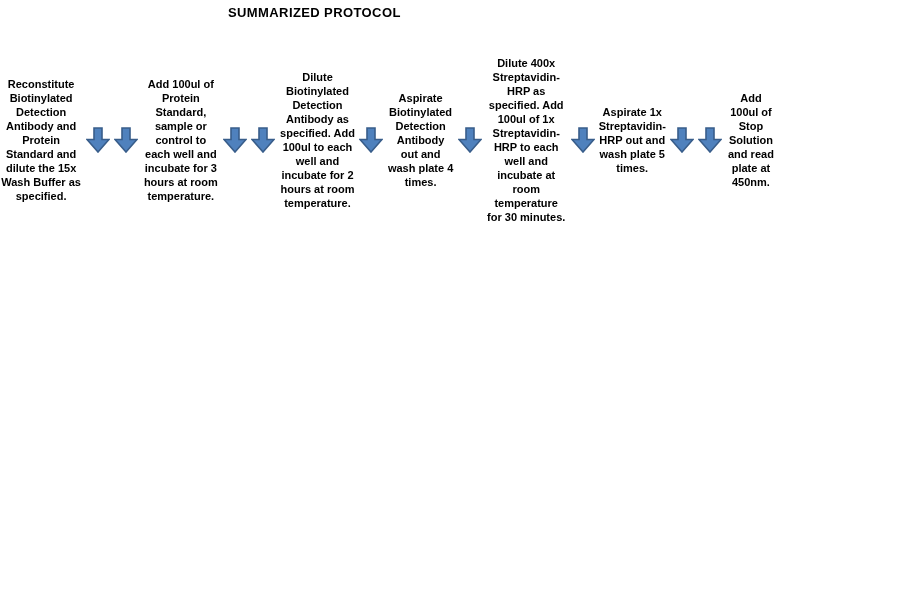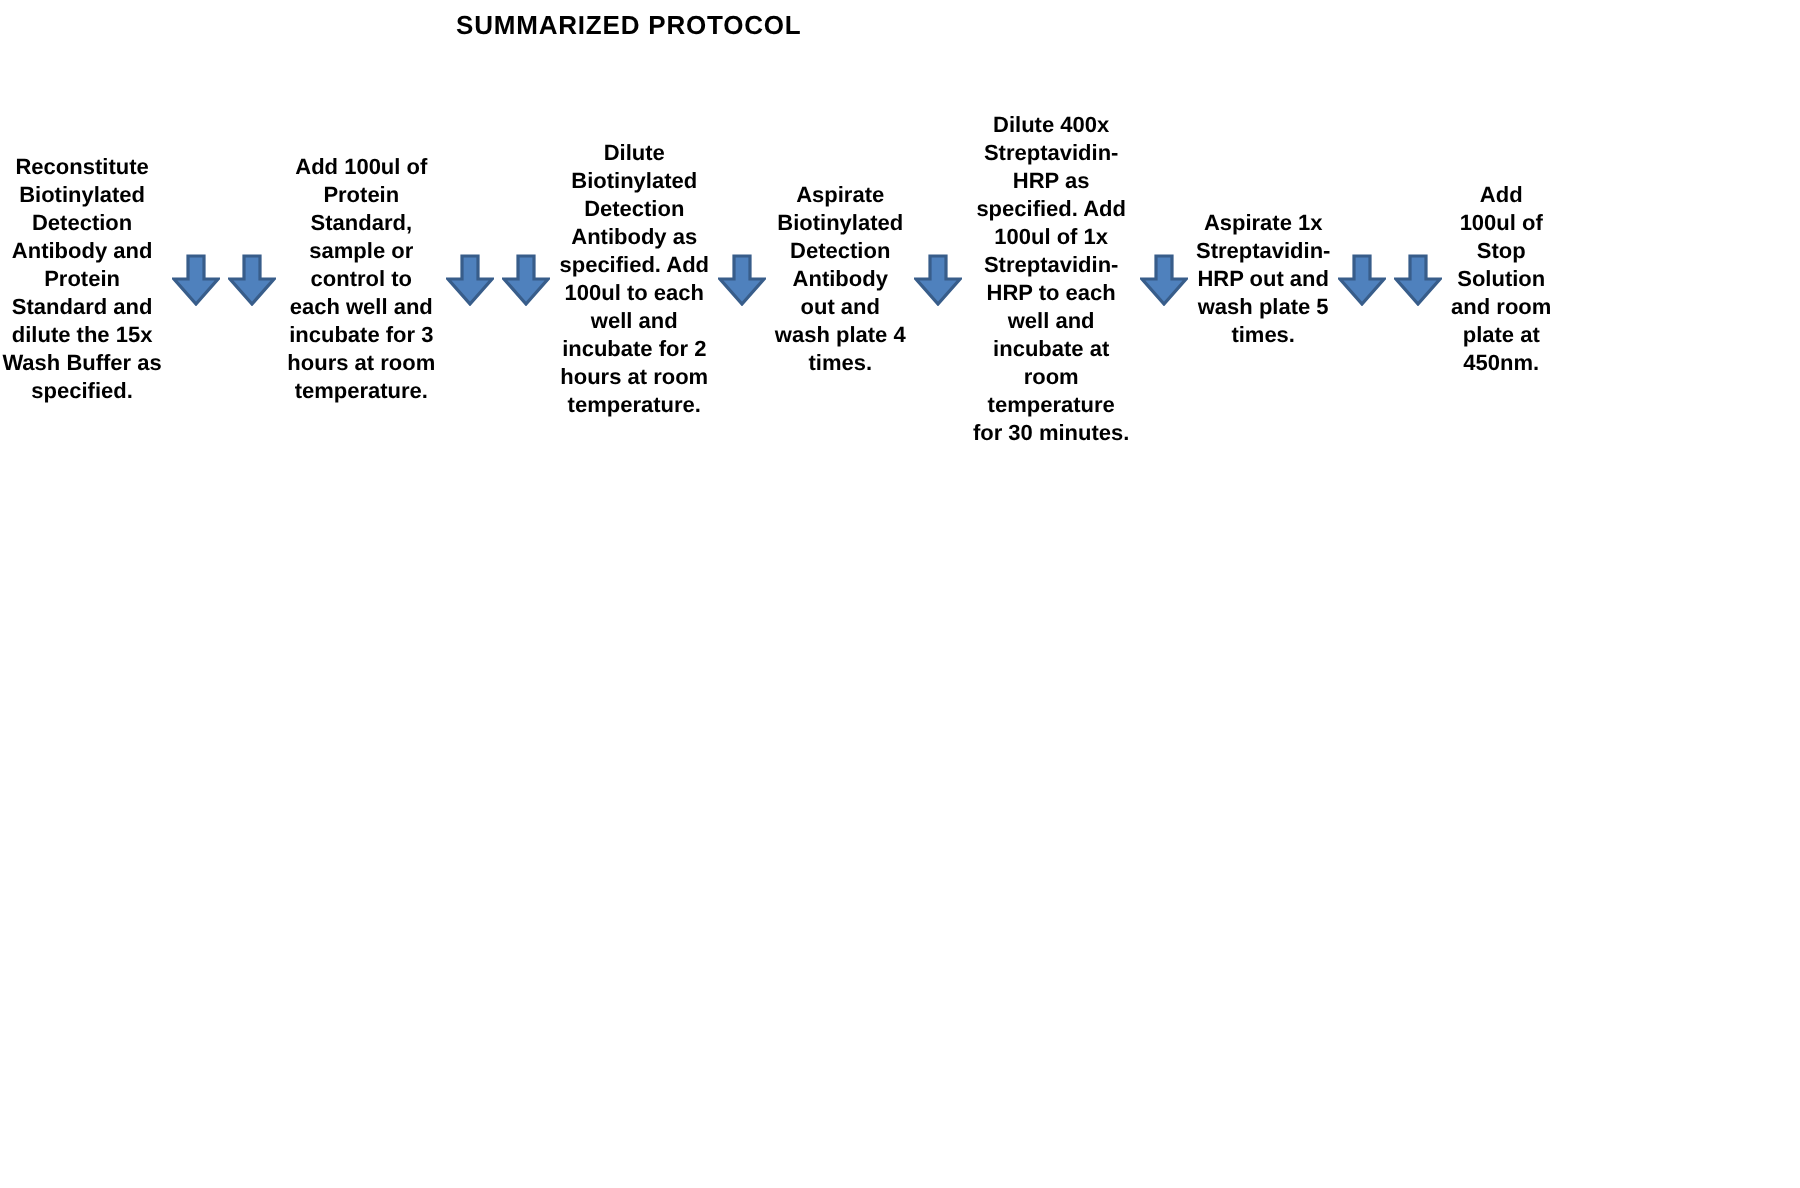--- a/index.html
+++ b/index.html
@@ -129,15 +129,15 @@
         </svg>
     </div>
 
 
     <div class="arrow">
       <svg width="24" height="26" viewBox="0 0 24 26">
           <path d="M8 1 H16 V12.5 H23 L12 25 L1 12.5 H8 Z"></path>
         </svg>
     </div>
 
-    <div class="step">Add 100ul of Stop Solution and room plate at 450nm.</div>
+    <div class="step">Add 100ul of Stop Solution and read plate at 450nm.</div>
   </div>
 </div>
 
 </body></html>

